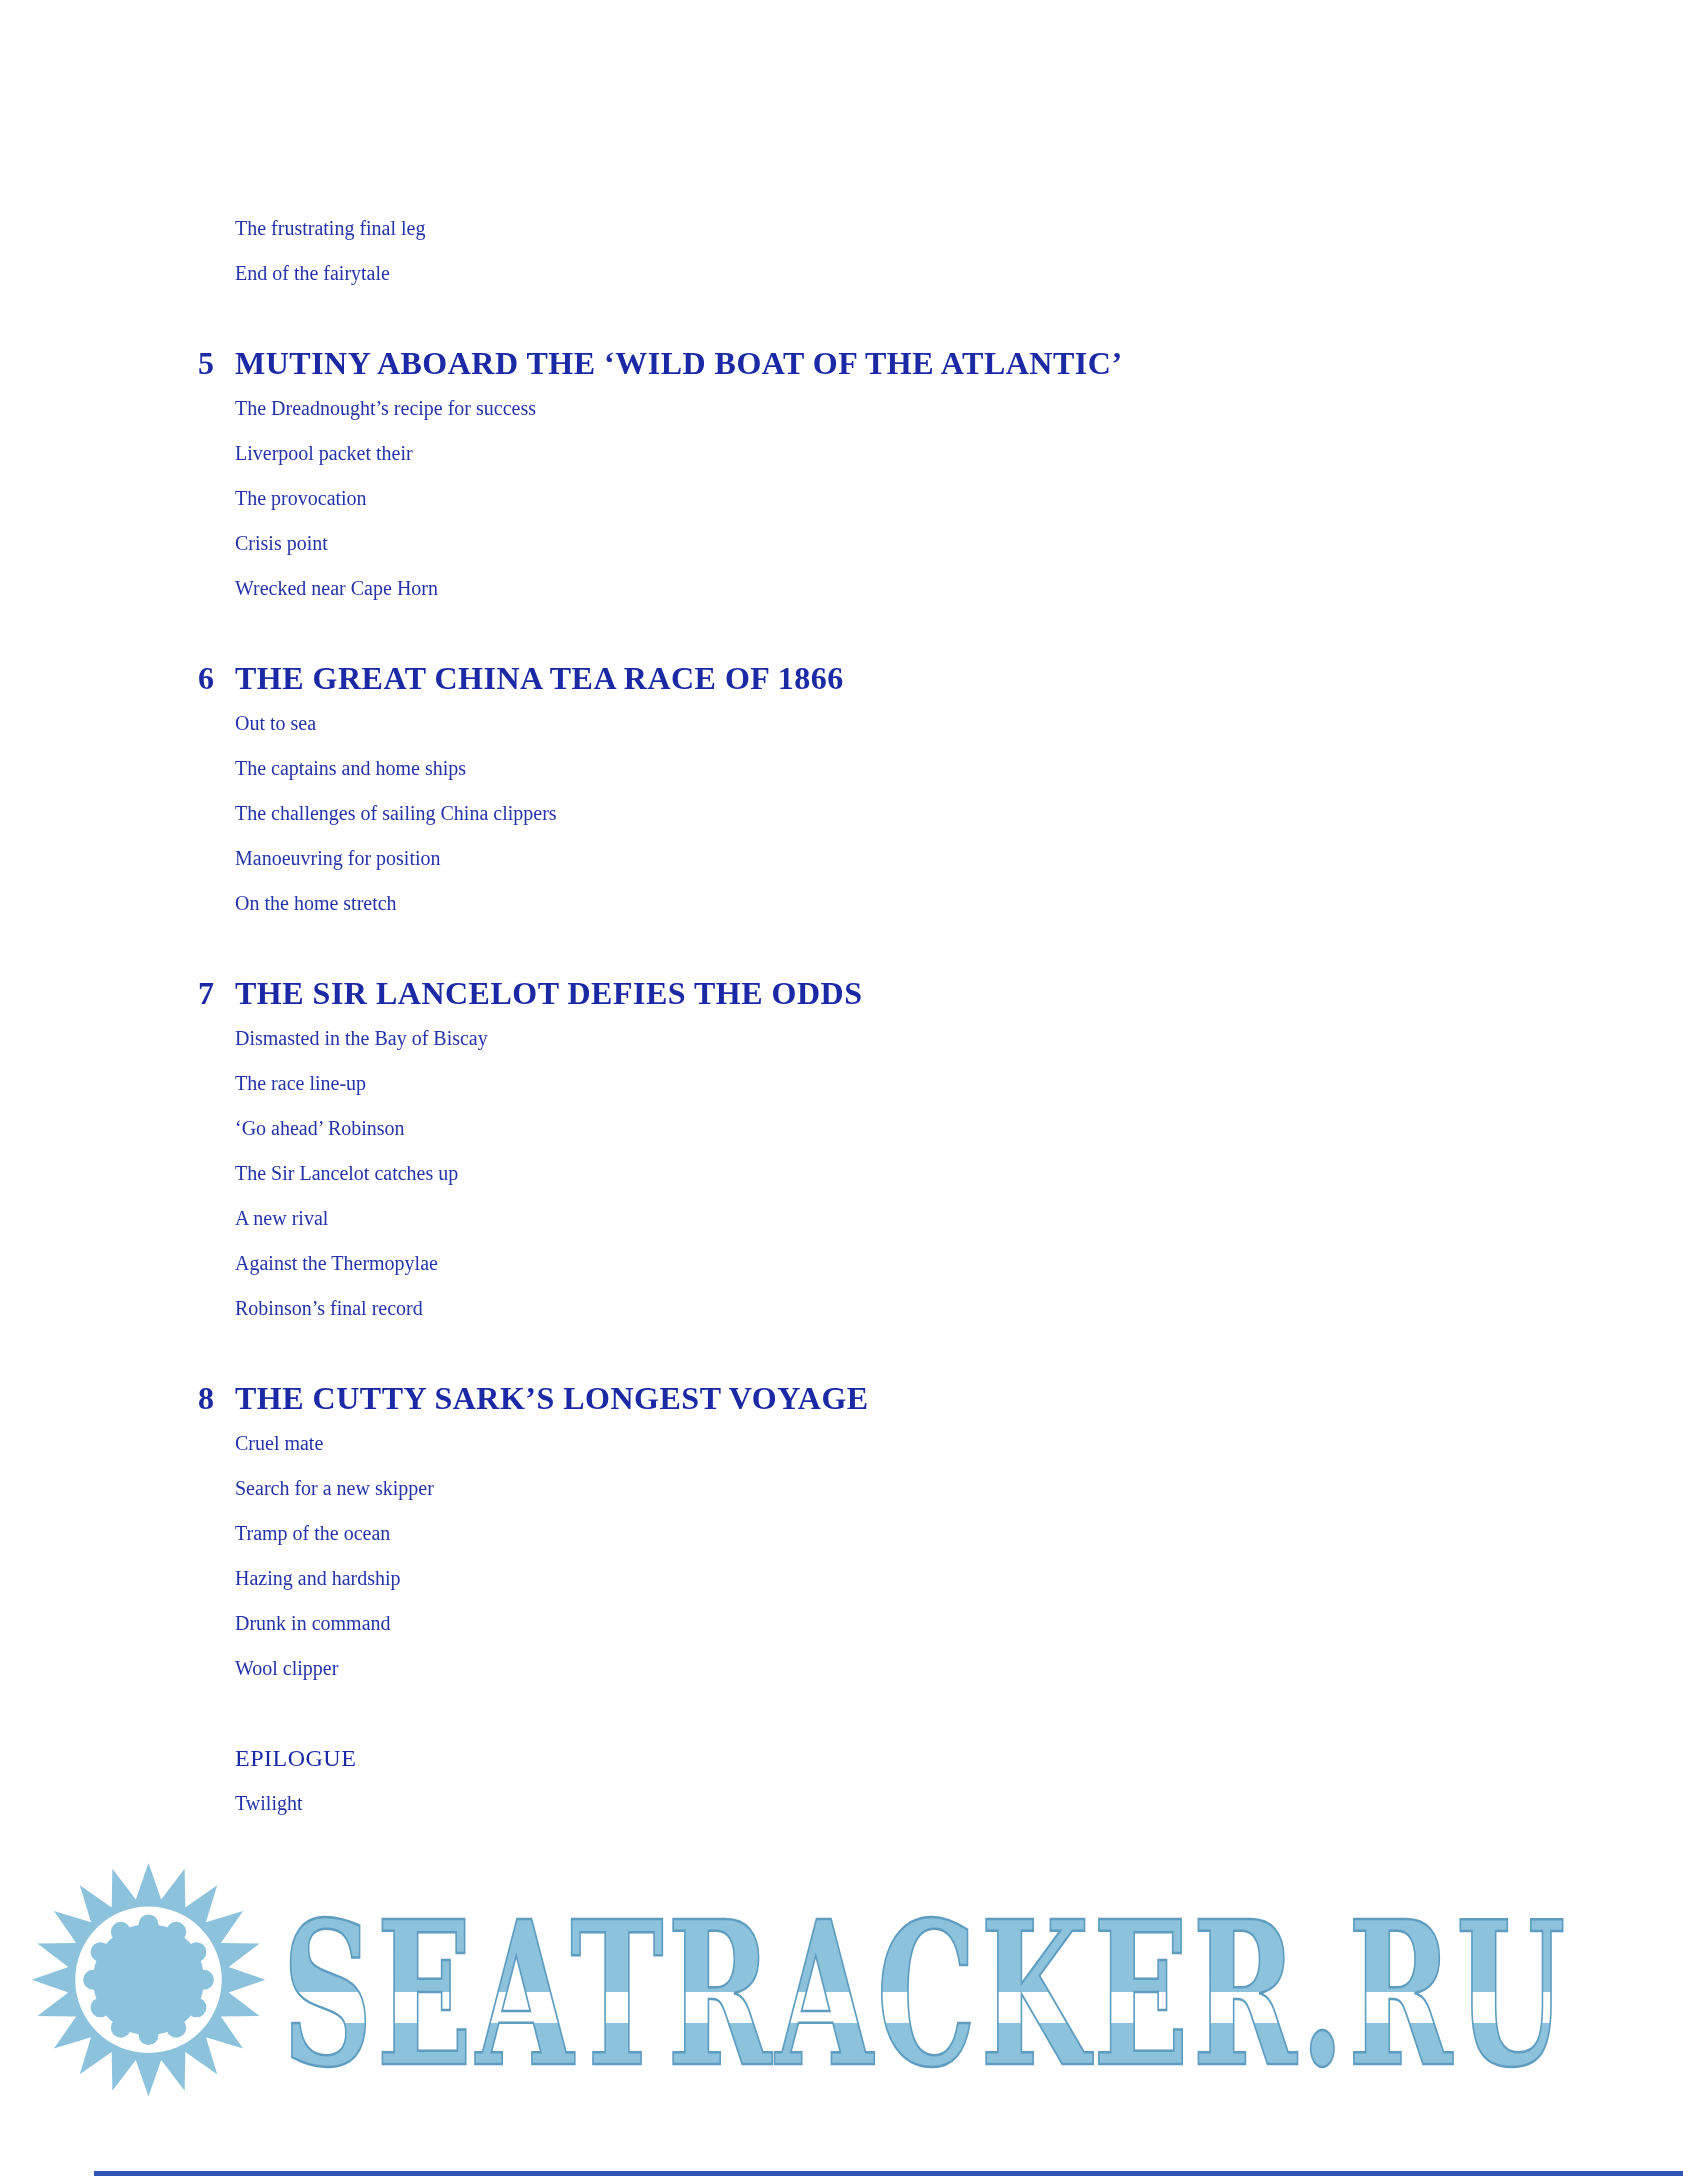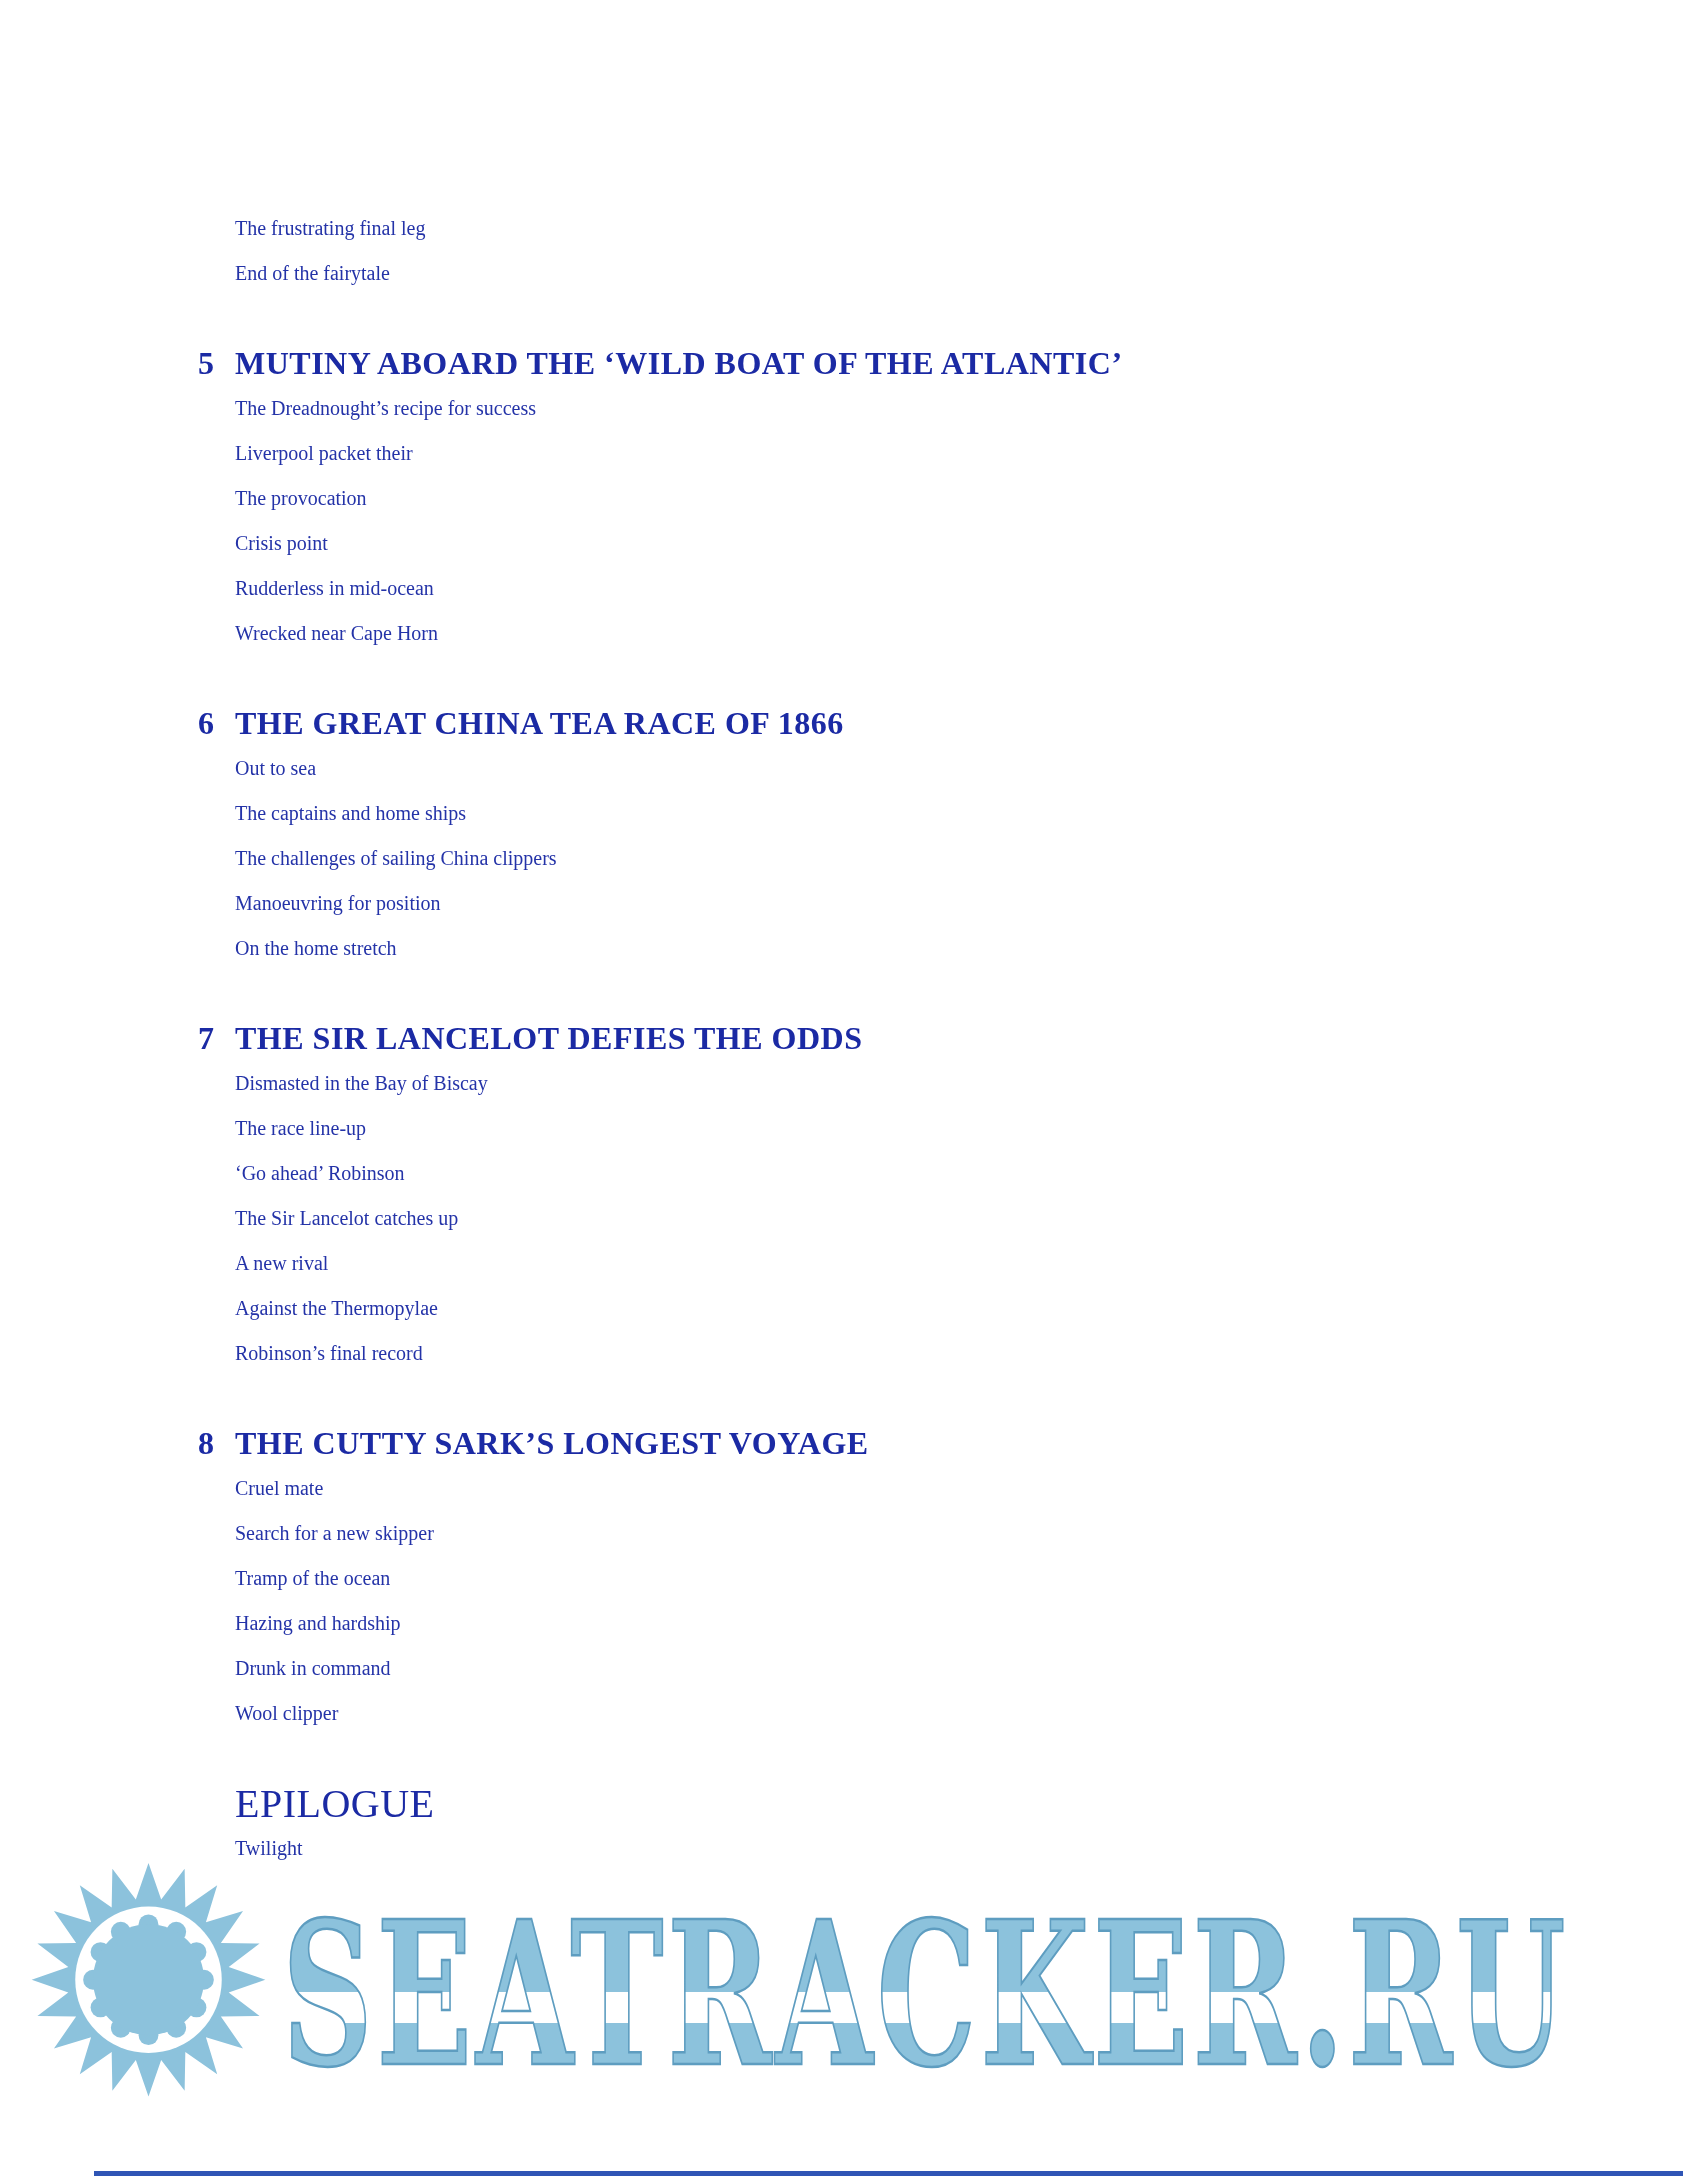--- a/index.html
+++ b/index.html
@@ -29,21 +29,21 @@
     font-size: 32px;
     line-height: 45px;
     color: var(--head, #1b2aa4);
     letter-spacing: 0.5px;
   }
   .heading .num {
     flex: 0 0 37px;
   }
   .section.plain .heading {
     font-weight: normal;
-    font-size: 40px;
+    font-size: 24px;
     padding-left: 37px;
     letter-spacing: 0.5px;
   }
   .item {
     font-size: 20px;
     line-height: 45px;
     padding-left: 37px;
     color: var(--ink, #2433a8);
   }
   .it { }
@@ -79,21 +79,20 @@
     </div>
     <div class="section">
       <div class="heading">
         <span class="num">5</span>
         <span class="title"><span>MUTINY ABOARD THE ‘WILD BOAT OF THE ATLANTIC’</span></span>
       </div>
       <div class="item"><span>The </span><span class="it">Dreadnought</span><span>’s recipe for success</span></div>
       <div class="item"><span>Liverpool packet their</span></div>
       <div class="item"><span>The provocation</span></div>
       <div class="item"><span>Crisis point</span></div>
-      <div class="item"><span>Rudderless in mid-ocean</span></div>
       <div class="item"><span>Wrecked near Cape Horn</span></div>
     </div>
     <div class="section">
       <div class="heading">
         <span class="num">6</span>
         <span class="title"><span>THE GREAT CHINA TEA RACE OF 1866</span></span>
       </div>
       <div class="item"><span>Out to sea</span></div>
       <div class="item"><span>The captains and home ships</span></div>
       <div class="item"><span>The challenges of sailing China clippers</span></div>

